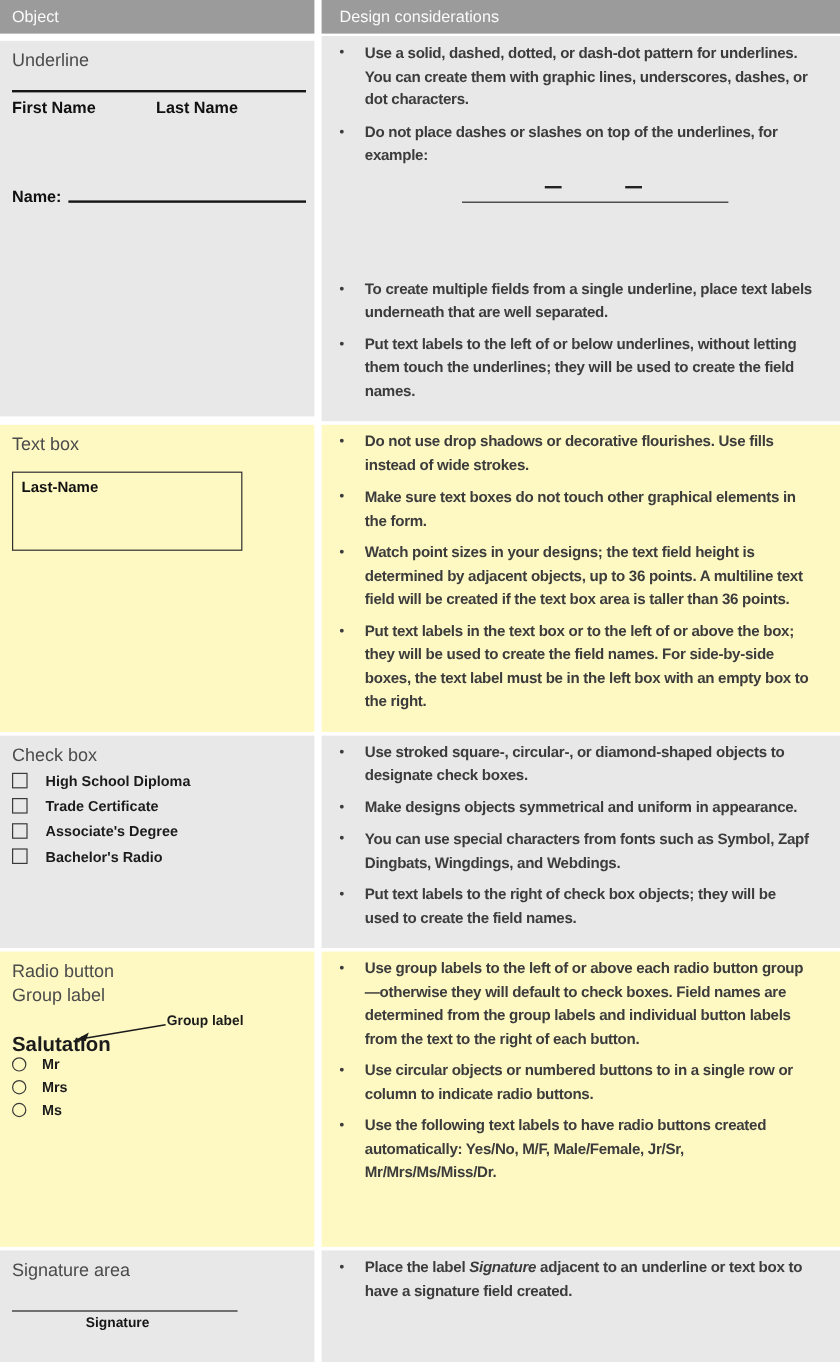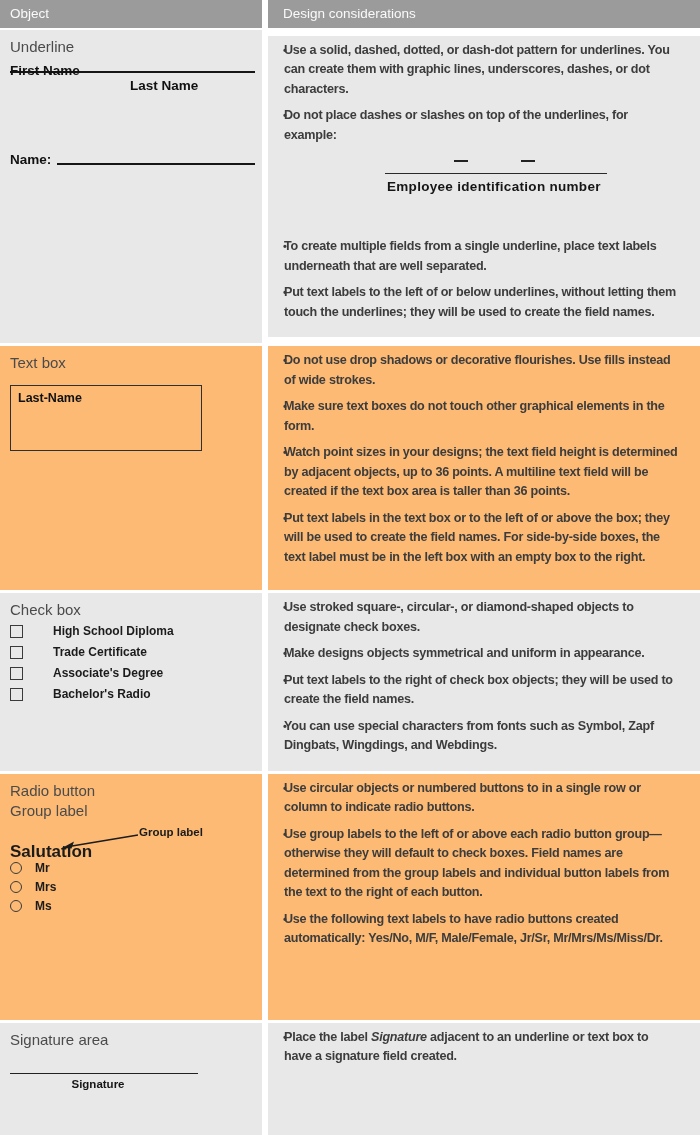--- a/index.html
+++ b/index.html
@@ -18,53 +18,53 @@
 
   .header .cell-left, .header .cell-right { background: #9b9b9b; height: 28px; }
   .header { margin-bottom: 2px; }
   .hdr-label {
     color: #fafafa; font-size: 13.5px; line-height: 28px; display: block;
   }
   .header .cell-left  .hdr-label { padding-left: 10px; }
   .header .cell-right .hdr-label { padding-left: 15px; }
 
   .light .cell-left, .light .cell-right { background: #e8e8e8; }
-  .dark  .cell-left, .dark  .cell-right { background: #fdba74; }
+  .dark  .cell-left, .dark  .cell-right { background: #fef9c3; }
 
   .r-underline { min-height: 313px; align-items: center; }
   .r-textbox   { min-height: 244px; }
   .r-checkbox  { min-height: 168px; }
   .r-radio     { min-height: 246px; }
   .r-signature { min-height: 118px; }
   .r-underline .cell-left { min-height: 313px; }
 
   .row-title {
     font-size: 15px; color: #4b4b4b; line-height: 20px;
     padding-left: 10px; padding-top: 7px;
   }
   .row-title.second { padding-top: 0; }
 
   
   .bullets { padding: 5px 22px 8px 0; }
   .bullet {
-    position: relative; padding-left: 16px; margin-bottom: 7px;
+    position: relative; padding-left: 36px; margin-bottom: 7px;
     font-weight: bold; font-size: 12.6px; letter-spacing: -0.25px;
     line-height: 19.5px; color: #3c3c3c; max-width: 430px;
   }
   .bullet::before {
     content: "\2022"; position: absolute; left: 15px; top: 0;
     font-size: 11px; line-height: 19.5px; color: #3c3c3c;
   }
 
   
   .ex-line { position: absolute; border-top: 2px solid #161616; }
   .ex-bold { position: absolute; font-weight: bold; color: #111; }
 
   .u-line1 { left: 10px; width: 245px; top: 41px; }
-  .u-first { left: 10px; top: 33px; font-size: 13.5px; }
+  .u-first { left: 10px; top: 48px; font-size: 13.5px; }
   .u-last  { left: 130px; top: 48px; font-size: 13.5px; }
   .u-name  { left: 10px; top: 122px; font-size: 13.5px; }
   .u-line2 { left: 57px; width: 198px; top: 133px; }
 
   
   .eid-example { position: relative; height: 54px; margin: 8px 0 30px 0; }
   .eid-dash { position: absolute; top: 7px; width: 14px; border-top: 2px solid #222; }
   .eid-dash.d1 { left: 186px; }
   .eid-dash.d2 { left: 253px; }
   .eid-rule { position: absolute; left: 117px; width: 222px; top: 20px; border-top: 1.5px solid #2a2a2a; }
@@ -74,21 +74,21 @@
   }
 
   
   .tb-rect {
     position: absolute; left: 10px; top: 39px; width: 192px; height: 66px;
     border: 1.5px solid #2f2f2f;
   }
   .tb-label { padding: 5px 0 0 7px; font-weight: bold; font-size: 12.5px; color: #111; }
 
   
-  .cb-item { position: absolute; left: 10px; display: flex; align-items: center; gap: 15px; }
+  .cb-item { position: absolute; left: 10px; display: flex; align-items: center; }
   .cb-box { width: 13px; height: 13px; border: 1.5px solid #3a3a3a; flex-shrink: 0; }
   .cb-label { margin-left: 15px; font-weight: bold; font-size: 12px; color: #1b1b1b; }
 
   
   .grp-annotation { position: absolute; left: 139px; top: 52px; font-weight: bold; font-size: 11.5px; color: #1b1b1b; }
   .grp-arrow { position: absolute; left: 62px; top: 57px; }
   .salutation { position: absolute; left: 10px; top: 68px; font-weight: bold; font-size: 17px; color: #1b1b1b; }
   .rd-item { position: absolute; left: 10px; display: flex; align-items: center; }
   .rd-circle { width: 12px; height: 12px; border: 1.5px solid #3a3a3a; border-radius: 50%; flex-shrink: 0; background: transparent; }
   .rd-label { margin-left: 13px; font-weight: bold; font-size: 12px; color: #1b1b1b; }
@@ -123,21 +123,20 @@
       <div class="ex-line u-line2"></div>
     </div>
     <div class="cell-right">
       <div class="bullets">
         <div class="bullet">Use a solid, dashed, dotted, or dash-dot pattern for underlines. You can create them with graphic lines, underscores, dashes, or dot characters.</div>
         <div class="bullet">Do not place dashes or slashes on top of the underlines, for example:</div>
         <div class="eid-example">
           <span class="eid-dash d1"></span>
           <span class="eid-dash d2"></span>
           <div class="eid-rule"></div>
-          <span class="eid-label">Employee identification number</span>
         </div>
         <div class="bullet">To create multiple fields from a single underline, place text labels underneath that are well separated.</div>
         <div class="bullet">Put text labels to the left of or below underlines, without letting them touch the underlines; they will be used to create the field names.</div>
       </div>
     </div>
   </div>
 
   <div class="trow dark r-textbox">
     <div class="cell-left">
       <div class="row-title">Text box</div>
@@ -172,22 +171,22 @@
       </div>
       <div class="cb-item" style="top:94px">
         <span class="cb-box"></span>
         <span class="cb-label">Bachelor's Radio</span>
       </div>
     </div>
     <div class="cell-right">
       <div class="bullets">
         <div class="bullet">Use stroked square-, circular-, or diamond-shaped objects to designate check boxes.</div>
         <div class="bullet">Make designs objects symmetrical and uniform in appearance.</div>
+        <div class="bullet">You can use special characters from fonts such as Symbol, Zapf Dingbats, Wingdings, and Webdings.</div>
         <div class="bullet">Put text labels to the right of check box objects; they will be used to create the field names.</div>
-        <div class="bullet">You can use special characters from fonts such as Symbol, Zapf Dingbats, Wingdings, and Webdings.</div>
       </div>
     </div>
   </div>
 
   <div class="trow dark r-radio">
     <div class="cell-left">
       <div class="row-title">Radio button</div>
       <div class="row-title second">Group label</div>
       <span class="grp-annotation">Group label</span>
       <svg class="grp-arrow" width="78" height="22">
@@ -203,22 +202,22 @@
         <span class="rd-circle"></span>
         <span class="rd-label">Mrs</span>
       </div>
       <div class="rd-item" style="top:125px">
         <span class="rd-circle"></span>
         <span class="rd-label">Ms</span>
       </div>
     </div>
     <div class="cell-right">
       <div class="bullets">
+        <div class="bullet">Use group labels to the left of or above each radio button group—otherwise they will default to check boxes. Field names are determined from the group labels and individual button labels from the text to the right of each button.</div>
         <div class="bullet">Use circular objects or numbered buttons to in a single row or column to indicate radio buttons.</div>
-        <div class="bullet">Use group labels to the left of or above each radio button group—otherwise they will default to check boxes. Field names are determined from the group labels and individual button labels from the text to the right of each button.</div>
         <div class="bullet">Use the following text labels to have radio buttons created automatically: Yes/No, M/F, Male/Female, Jr/Sr, Mr/Mrs/Ms/Miss/Dr.</div>
       </div>
     </div>
   </div>
 
   <div class="trow light r-signature">
     <div class="cell-left">
       <div class="row-title">Signature area</div>
       <div class="ex-line sig-line"></div>
       <span class="sig-label">Signature</span>

